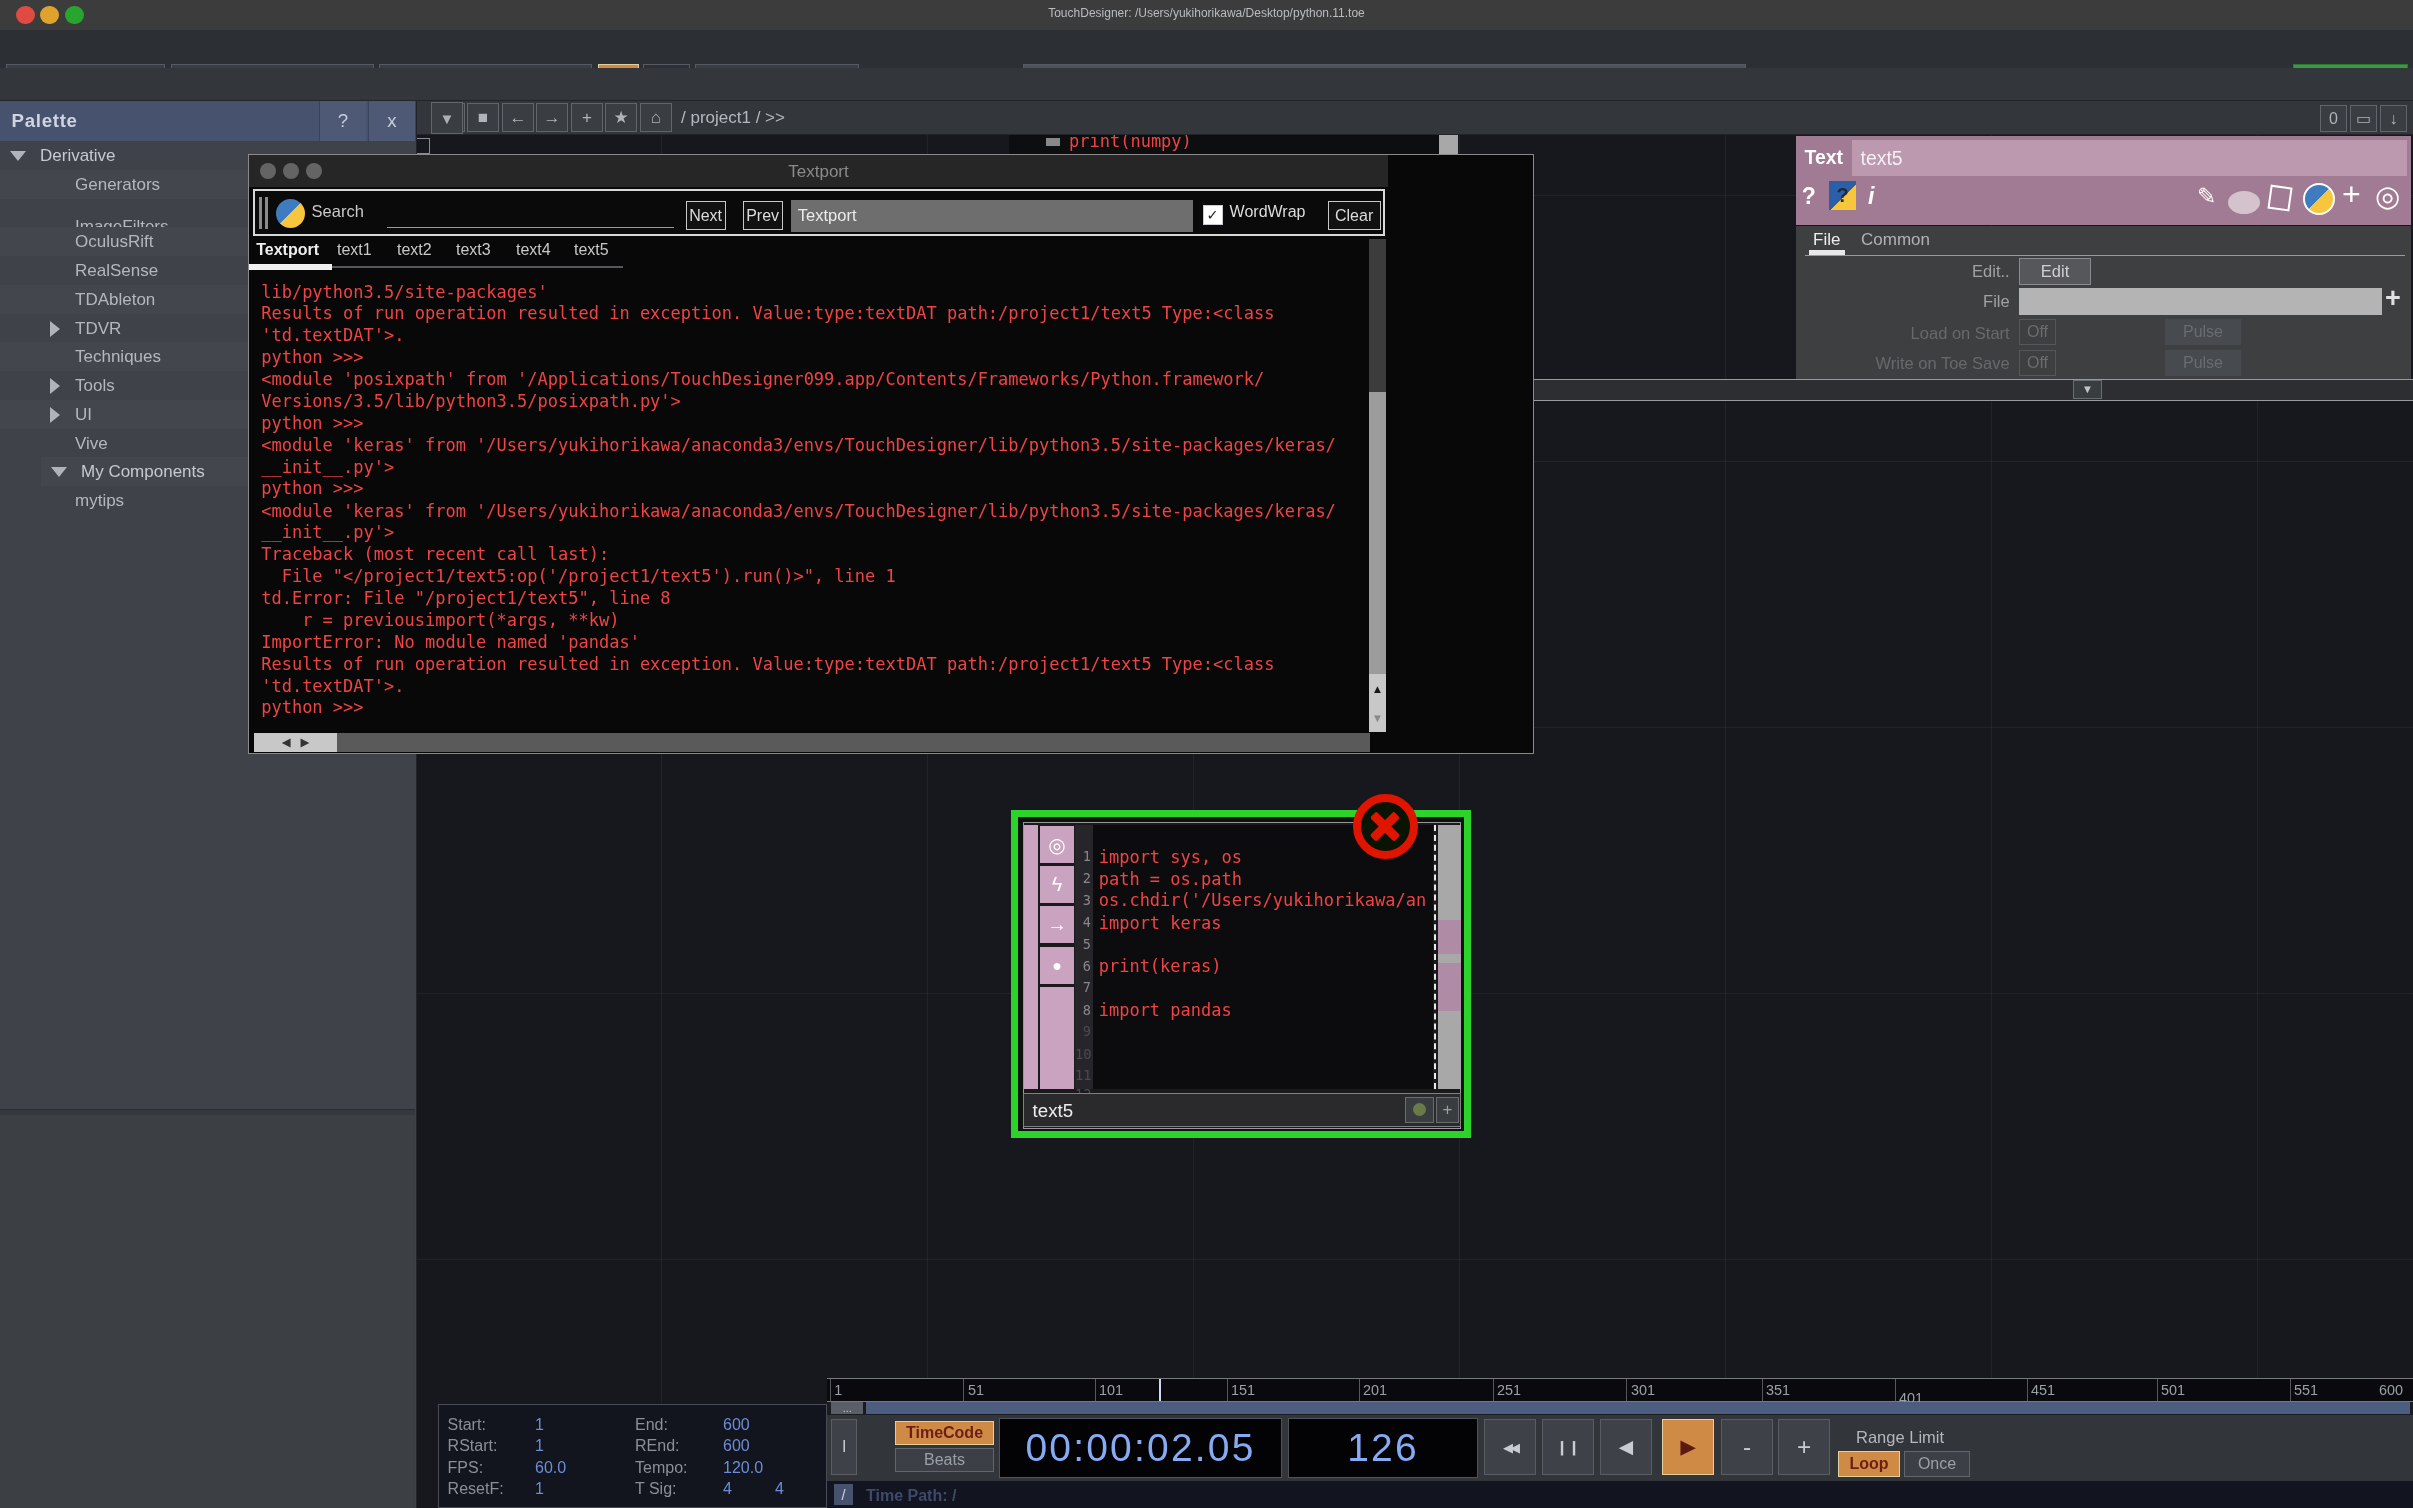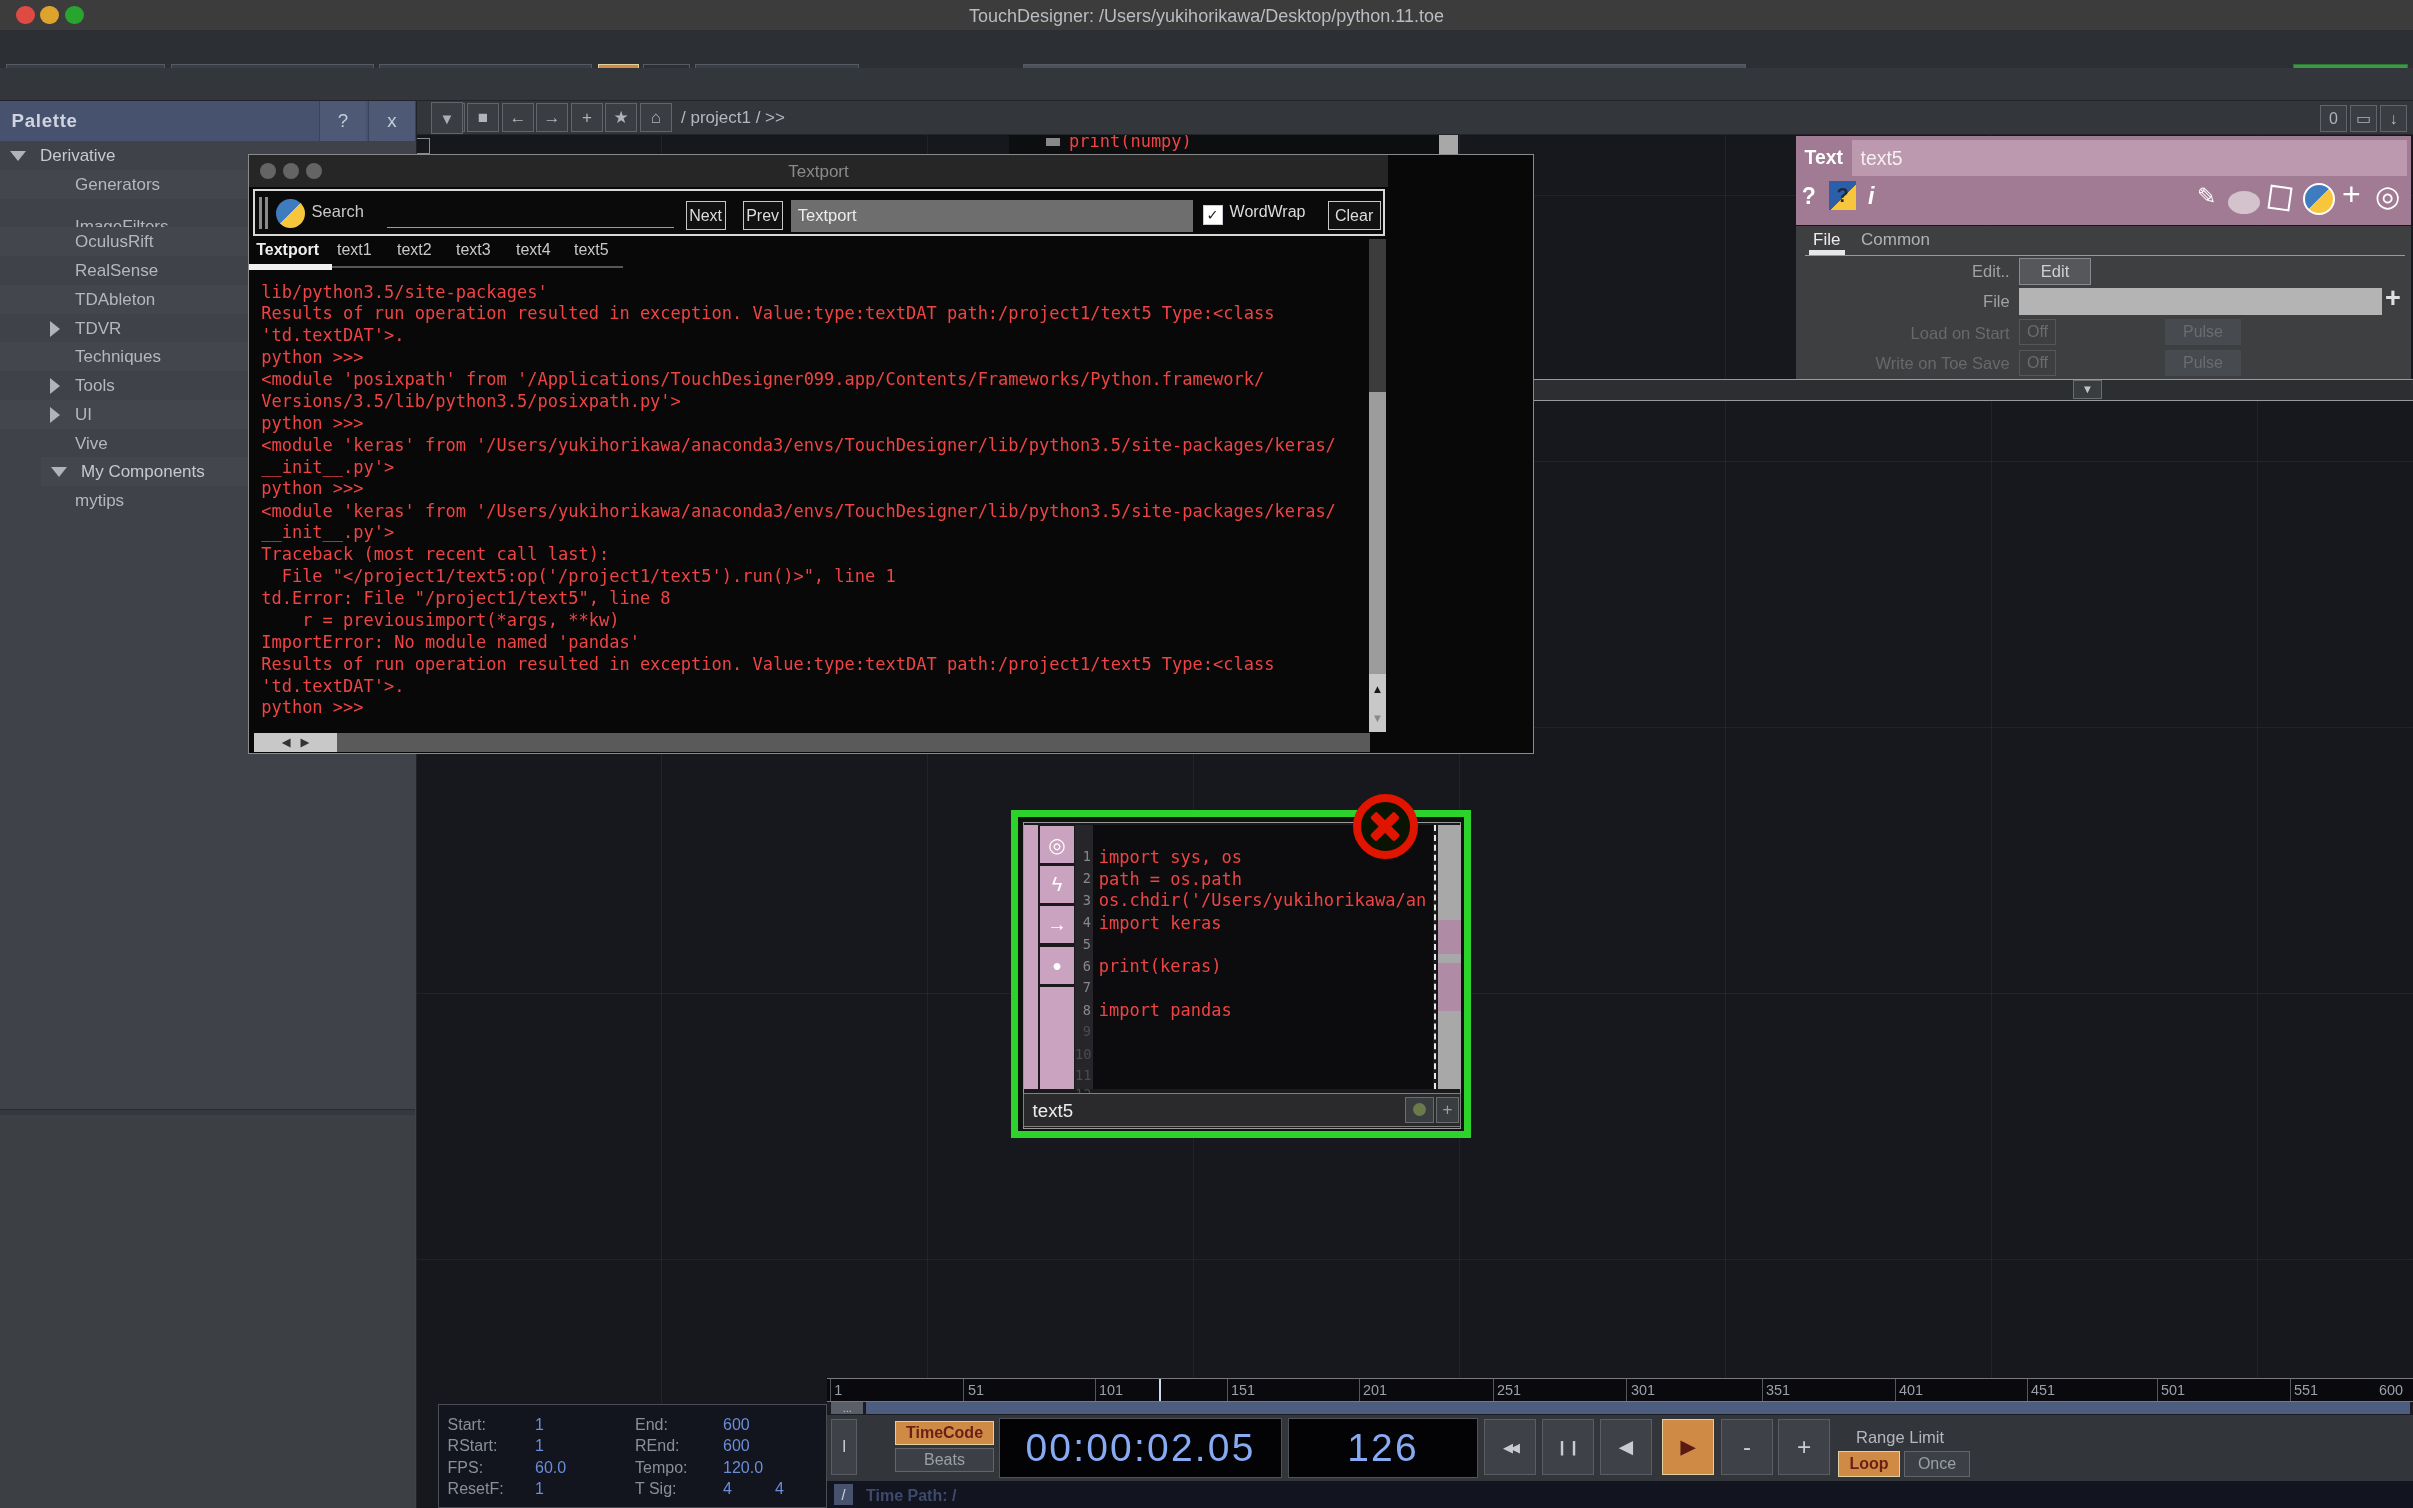--- a/index.html
+++ b/index.html
@@ -3,21 +3,21 @@
 <meta charset="utf-8">
 <style>
   html,body{margin:0;padding:0;background:#000;}
   #screen{position:relative;width:2413px;height:1508px;overflow:hidden;
     font-family:"Liberation Sans",sans-serif;background:#16181e;}
   .abs{position:absolute;}
   .mono{font-family:"DejaVu Sans Mono",monospace;}
   
   #titlebar{left:0;top:0;width:2413px;height:30px;background:#3c3c3c;border-bottom:0.7px solid #1c1c1c;}
   .tdot{width:18.7px;height:18.7px;border-radius:50%;top:5.7px;}
-  #title-text{width:2413px;text-align:center;top:5.7px;color:#b9bcc0;font-size:18px;}
+  #title-text{width:2413px;text-align:center;top:5.7px;color:#b9bcc0;font-size:12px;}
   #menubar{left:0;top:30px;width:2413px;height:38px;background:#2c2f34;border-bottom:1.4px solid #1d1f23;}
   .mbtn{height:29.5px;top:34px;background:#3a3e45;border:0.7px solid #565b63;color:#b8bcc2;
     font-size:16.5px;display:flex;align-items:center;justify-content:center;box-sizing:border-box;}
   #oi-btn{background:#cf8a45;color:#6b1f17;font-weight:bold;border-color:#e0d0a0;}
   #oi-val{background:#2c2f34;color:#5a5e66;}
   #status-field{background:#4e525a;color:#a8adb5;justify-content:flex-start;padding-left:8.6px;}
   #update-btn{background:#3f9648;border-color:#2a7a32;color:#d6f0d6;}
   .checkbox{width:20px;height:20px;border:1.4px solid #c8ccd2;box-sizing:border-box;color:#d8dce2;
     display:flex;align-items:center;justify-content:center;font-size:14.4px;background:#24262b;}
   #panebar{left:0;top:68px;width:2413px;height:32px;background:#33363b;border-bottom:0.7px solid #222428;}
@@ -436,21 +436,21 @@
       <div class="abs tick-num" style="left:404px;">151</div>
     <div class="abs tick" style="left:532px;"></div>
       <div class="abs tick-num" style="left:536px;">201</div>
     <div class="abs tick" style="left:666px;"></div>
       <div class="abs tick-num" style="left:670px;">251</div>
     <div class="abs tick" style="left:799px;"></div>
       <div class="abs tick-num" style="left:804px;">301</div>
     <div class="abs tick" style="left:935px;"></div>
       <div class="abs tick-num" style="left:939px;">351</div>
     <div class="abs tick" style="left:1068px;"></div>
-      <div class="abs tick-num" style="left:1072px;">401</div>
+      <div class="abs tick-num" style="left:1072px;margin-top:8px;">401</div>
     <div class="abs tick" style="left:1200px;"></div>
       <div class="abs tick-num" style="left:1204px;">451</div>
     <div class="abs tick" style="left:1330px;"></div>
       <div class="abs tick-num" style="left:1334px;">501</div>
     <div class="abs tick" style="left:1463px;"></div>
       <div class="abs tick-num" style="left:1467px;">551</div>
     <div class="abs tick-num" style="left:1552px;">600</div>
     <div class="abs" style="left:332px;top:0;width:2.2px;height:21.5px;background:#cdd8f2;"></div>
   </div>
   <div class="abs" id="tl-scrub">

